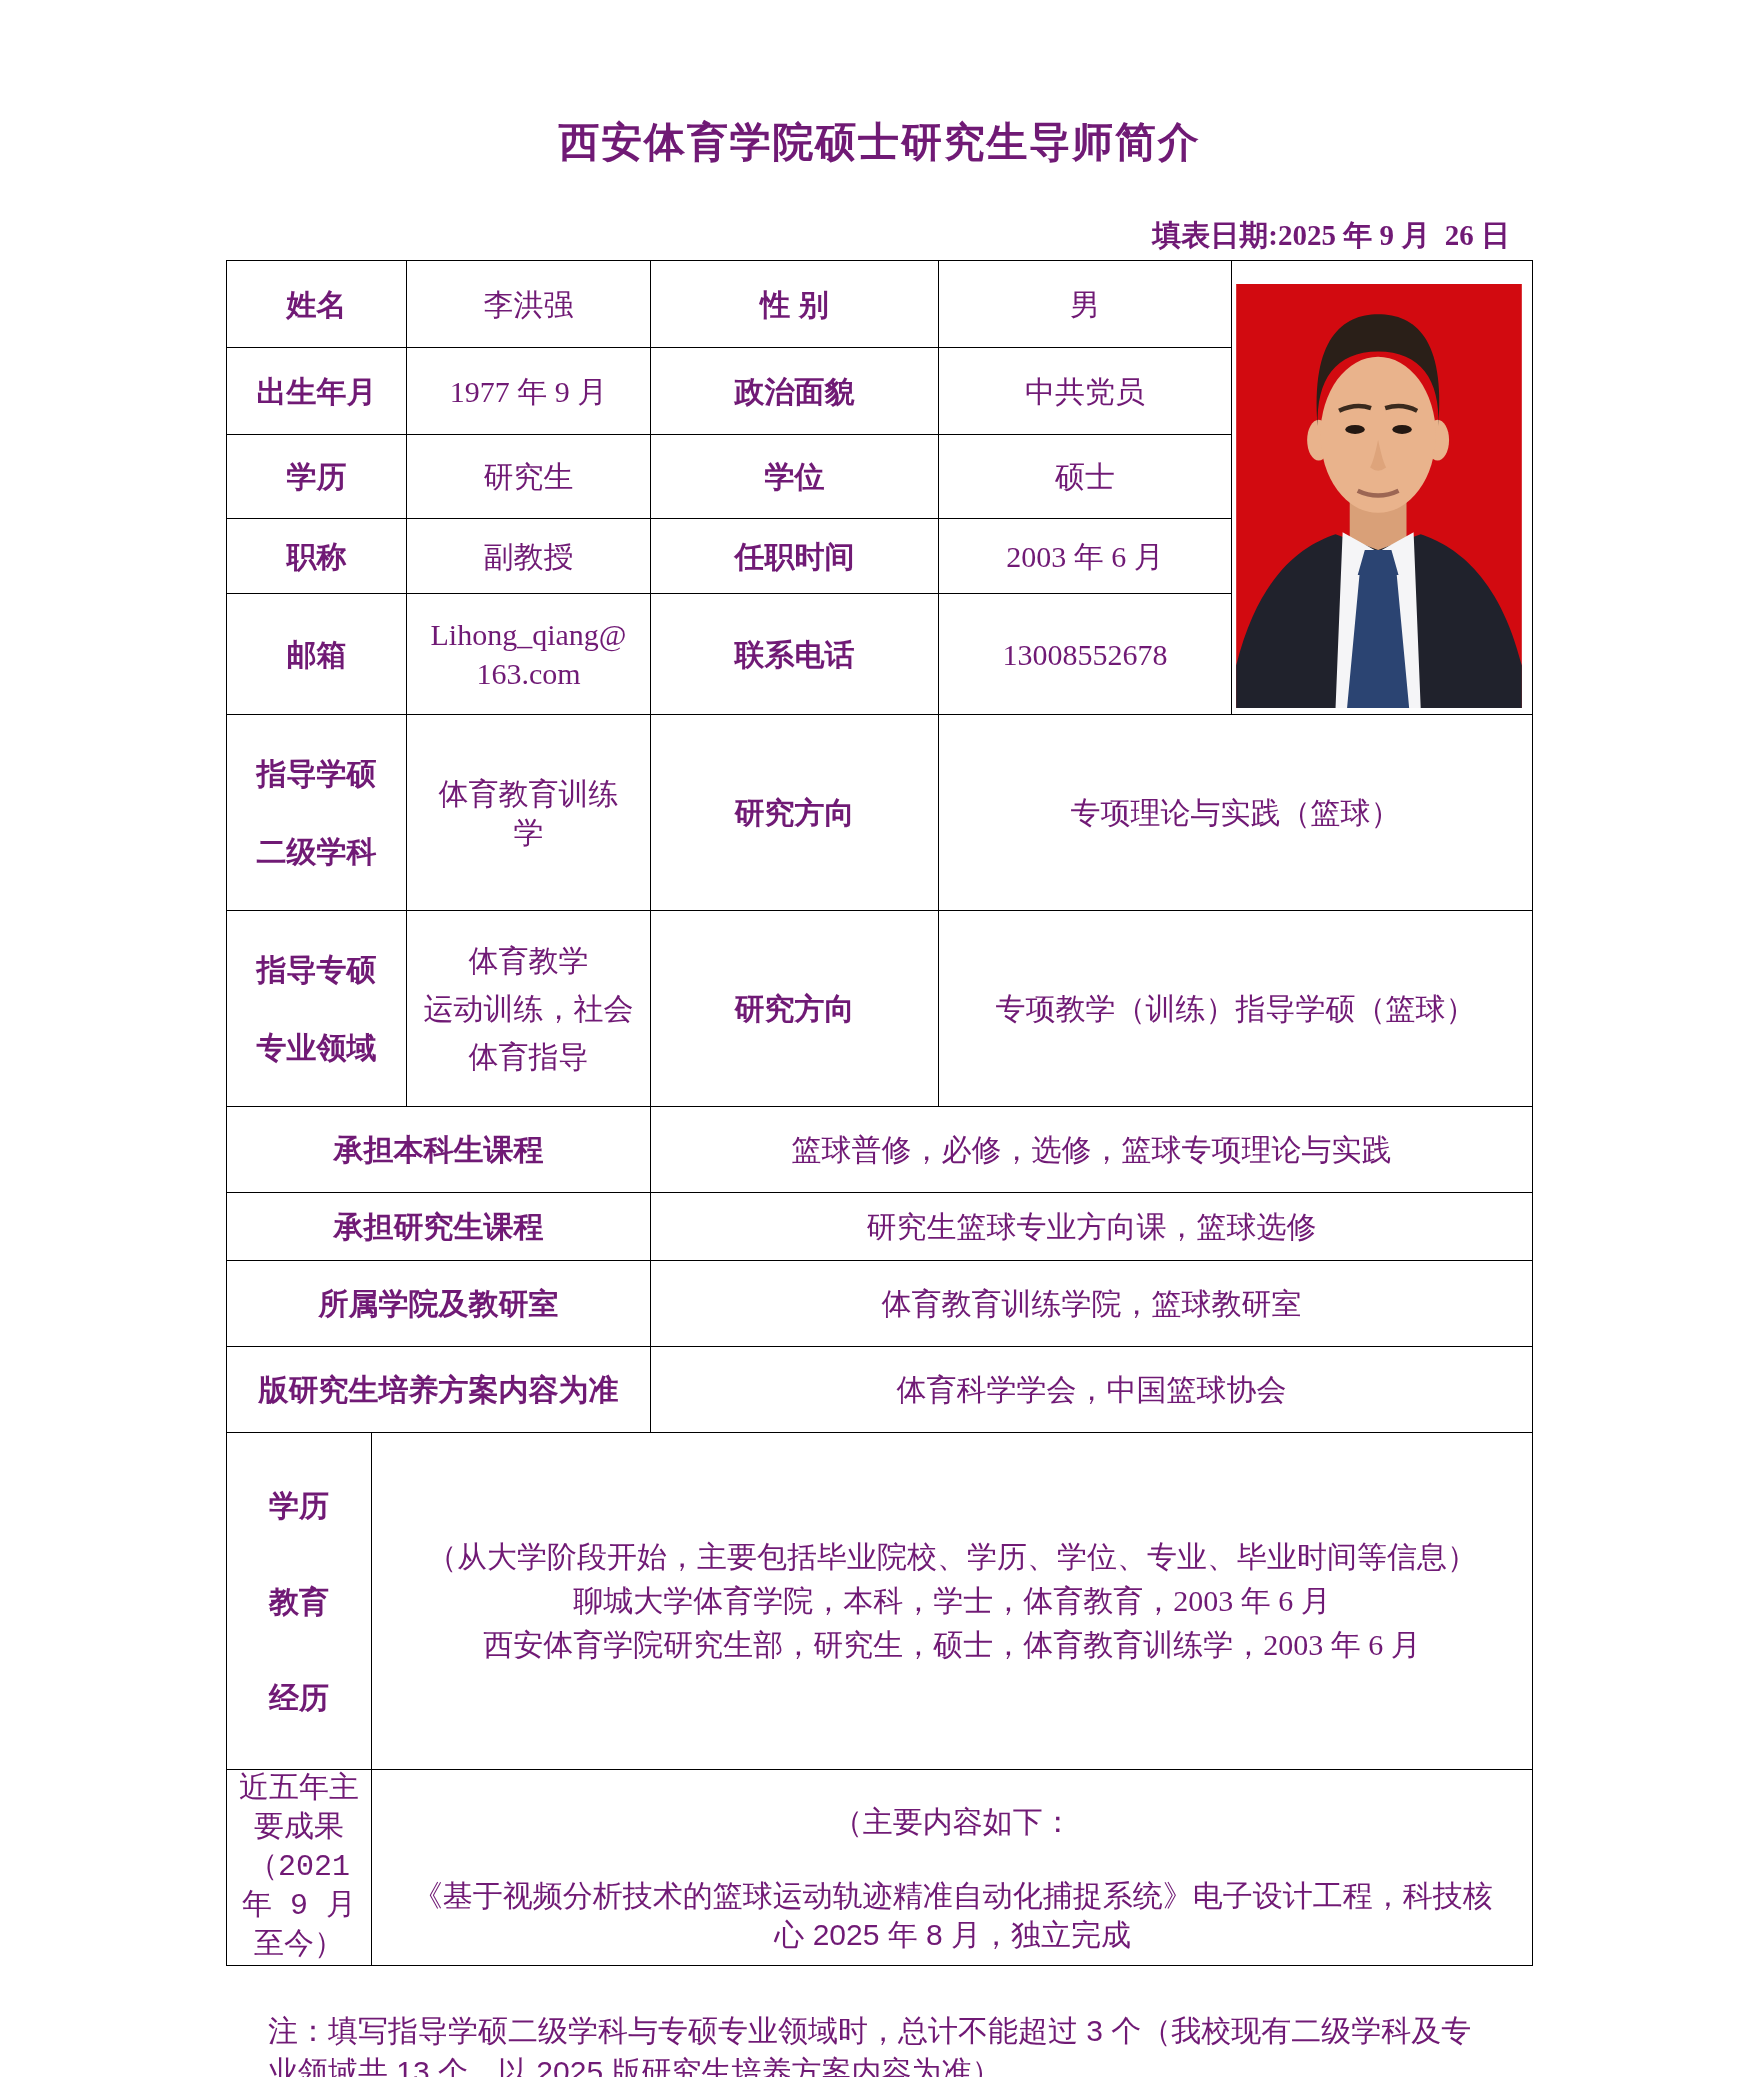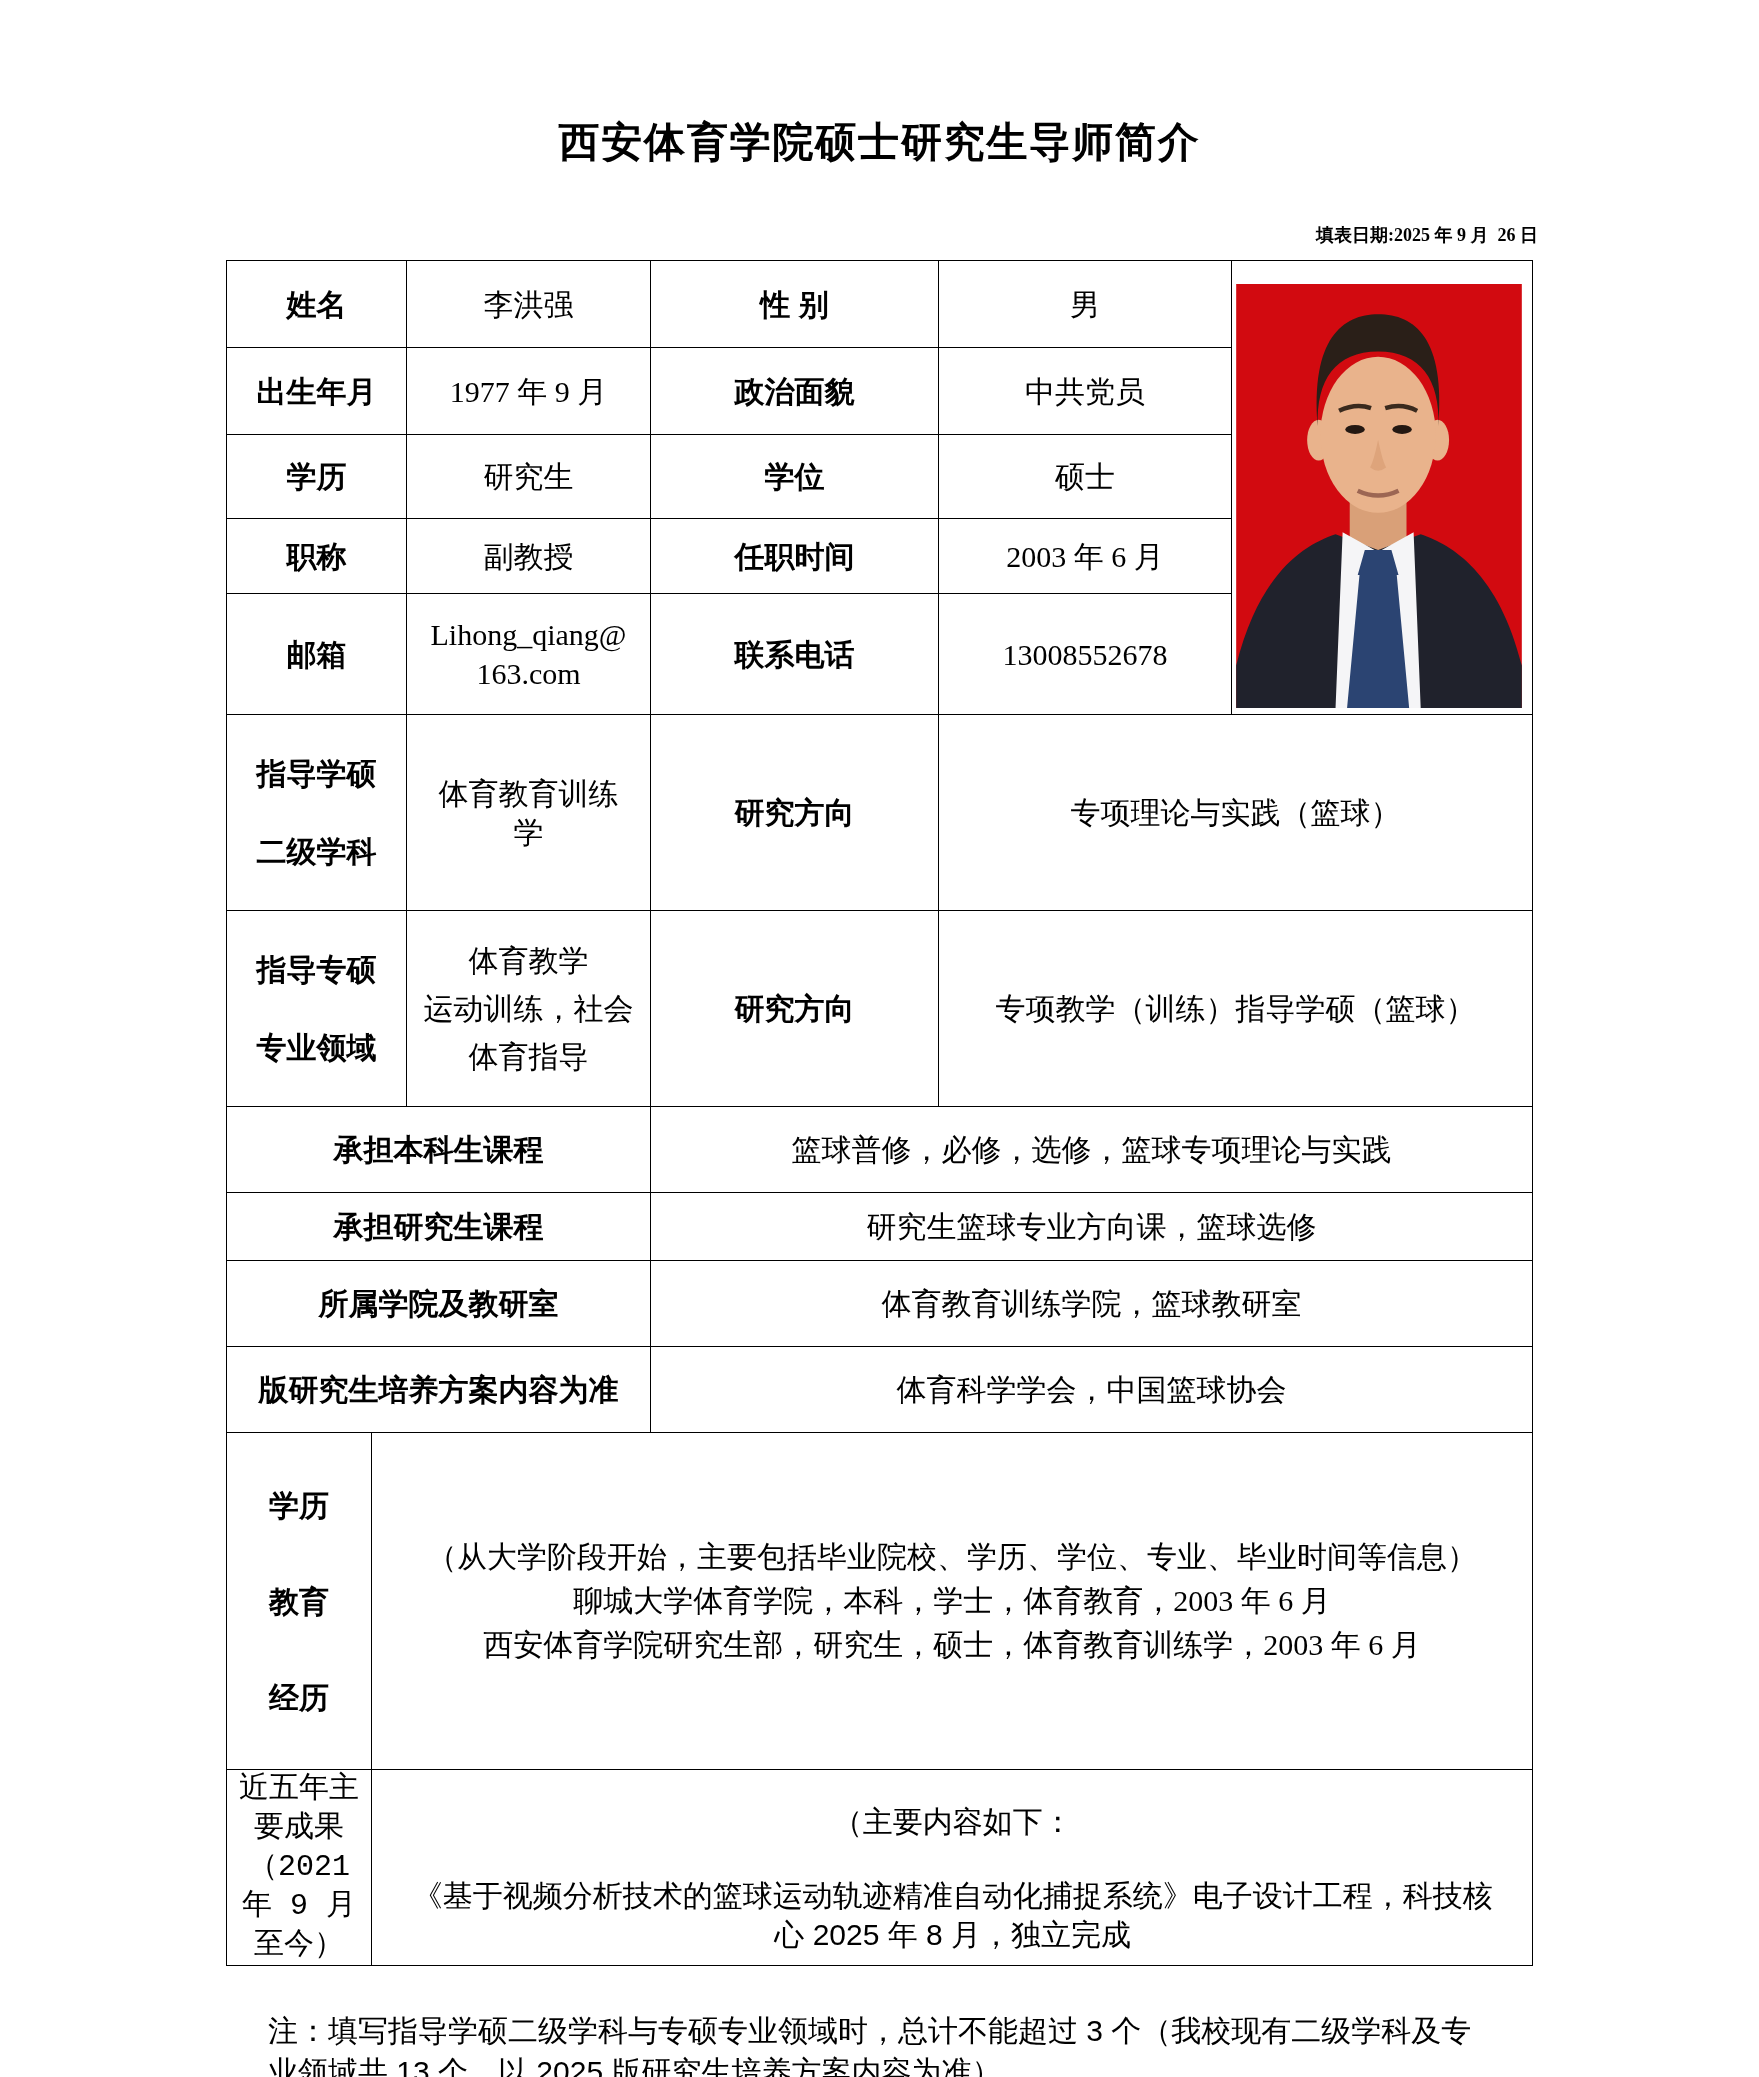--- a/index.html
+++ b/index.html
@@ -2,43 +2,42 @@
 <html style="font-size:14px"><head>
 <meta charset="utf-8">
 <style>
   * { margin:0; padding:0; box-sizing:border-box; }
   html,body { background:#ffffff; }
   .page {
     position:relative;
     width:1759px; height:2077px;
     background:#ffffff;
     font-family:"Liberation Serif","DejaVu Serif",serif;
-    color:#000000;
+    color:#701a75;
     overflow:hidden;
   }
   .title {
     padding-top:117px;
     text-align:center;
     font-family:"Liberation Sans","DejaVu Sans",sans-serif;
     font-weight:bold;
     font-size:41px;
     line-height:50px;
     letter-spacing:1.8px;
   }
   .form-date {
     margin-top:51px;
     width:1533px;
     text-align:right;
     padding-right:23px;
     font-family:"Liberation Serif","DejaVu Serif",serif;
     font-weight:bold;
-    font-size:18px;
+    font-size:29px;
     line-height:35px;
     white-space:pre;
-    margin-left:28px;
   }
   table.form {
     margin-left:226px;
     margin-top:7px;
     border-collapse:collapse;
     table-layout:fixed;
     width:1307px;
     padding-left:20px;
   }
   table.form td {

